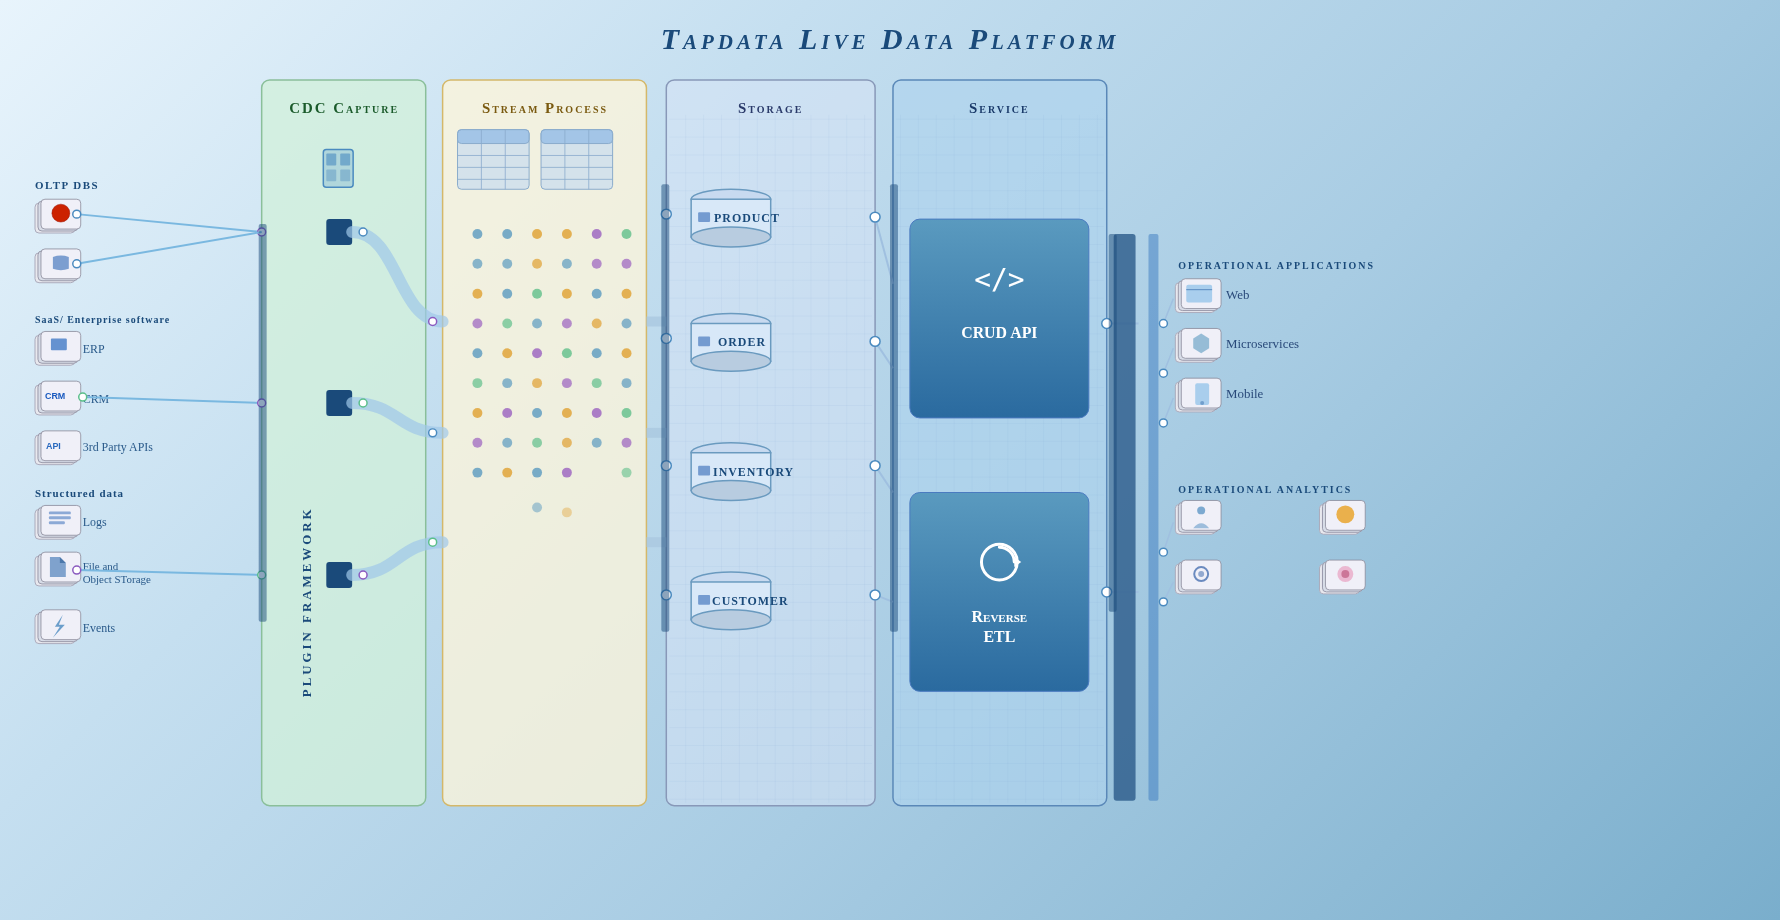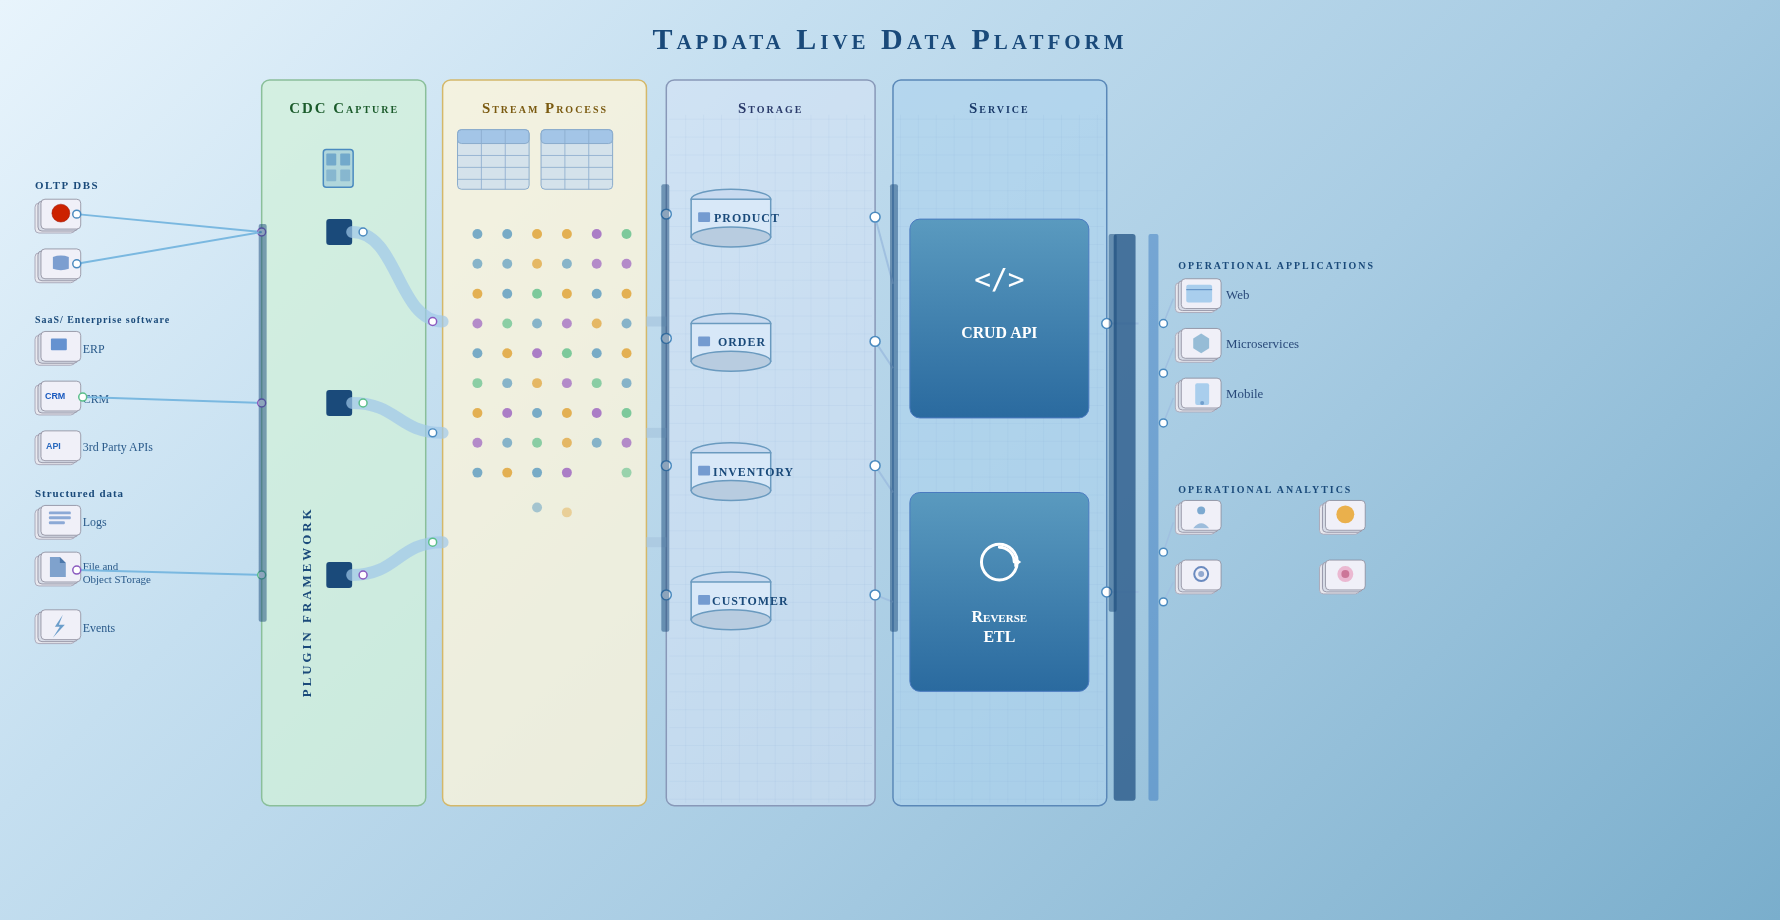--- a/index.html
+++ b/index.html
@@ -17,20 +17,21 @@
 
 <h1 style="
   text-align: center;
   padding: 22px 0 10px 0;
   font-size: 30px;
   font-weight: bold;
   color: #1a4a7a;
   letter-spacing: 4px;
   font-family: Georgia, serif;
   font-variant: small-caps;
+  font-style: italic;
 ">Tapdata Live Data Platform</h1>
 
 <svg viewBox="0 0 1780 860" style="position:absolute;top:65px;left:0;width:1780px;height:855px;" xmlns="http://www.w3.org/2000/svg">
 
   <rect x="258" y="15" width="165" height="730" rx="8" fill="rgba(210,240,218,0.75)" stroke="#8abf9a" stroke-width="1.5"></rect>
 
   <rect x="440" y="15" width="205" height="730" rx="8" fill="rgba(255,245,218,0.75)" stroke="#d4b86a" stroke-width="1.5"></rect>
 
   <rect x="665" y="15" width="210" height="730" rx="8" fill="rgba(215,228,245,0.55)" stroke="#8898b8" stroke-width="1.5"></rect>
 

